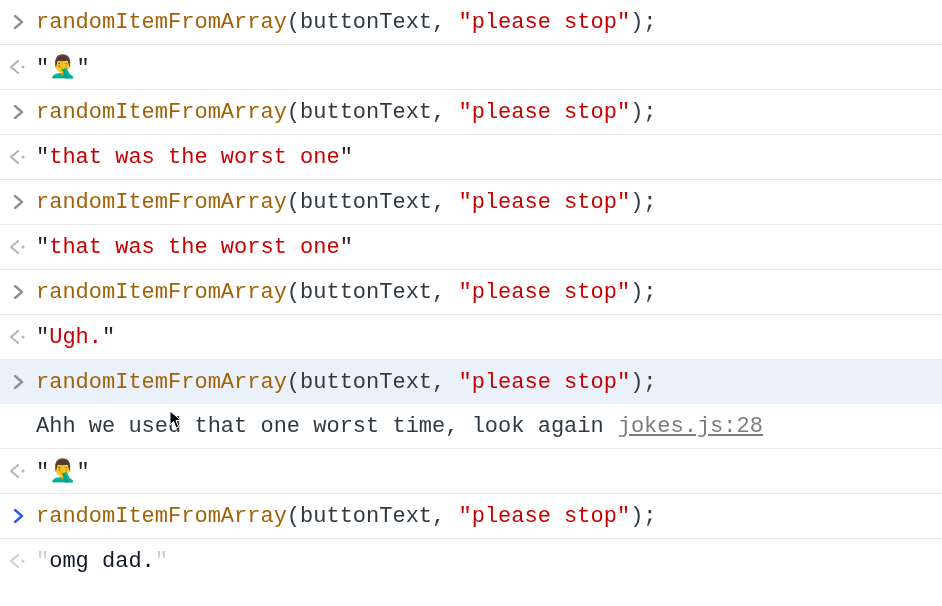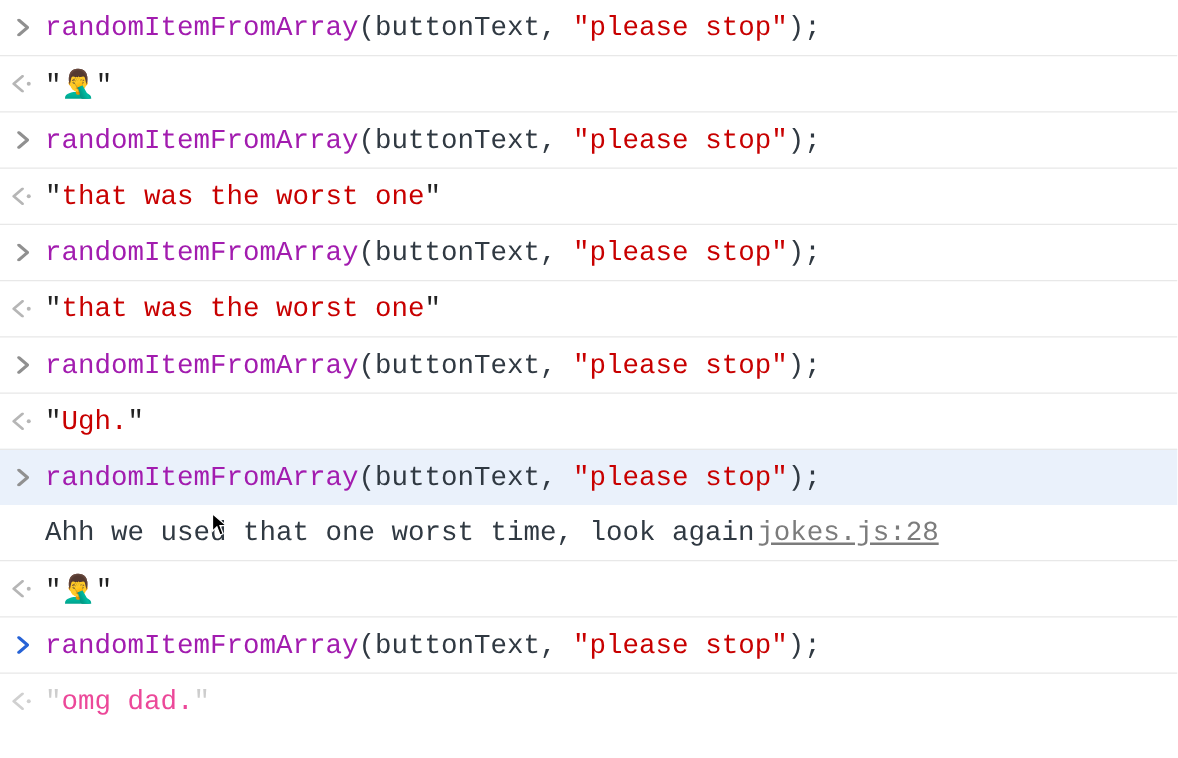--- a/index.html
+++ b/index.html
@@ -28,21 +28,21 @@
   .row.no-border {
     border-top: none;
   }
   .row.input.highlight {
     background: #eaf1fb;
   }
   .row.log {
     border-top: none;
   }
   .row.output.last .text .str {
-    color: #ec4899;
+    color: #0f172a;
   }
   .row.output.last .text .q {
     color: #cdcdcd;
   }
   .arrow {
     width: 24px;
     flex: 0 0 24px;
     display: flex;
     align-items: center;
     justify-content: center;
@@ -50,26 +50,26 @@
   }
   .arrow svg {
     display: block;
   }
   .text {
     flex: 1 1 auto;
     overflow: hidden;
   }
   .str { color: #c80000; }
   .pn { color: #303942; }
-  .fn { color: #a21caf; }
+  .fn { color: #a16207; }
   .q { color: #222222; }
   .src-link {
     color: #7c7c7c;
     text-decoration: underline;
-    margin-left: 2px;
+    margin-left: 14px;
     cursor: pointer;
   }
   .logmsg {
     color: #303942;
   }
   .cursor-img {
     position: absolute;
     left: 169px;
     top: 6px;
     pointer-events: none;

